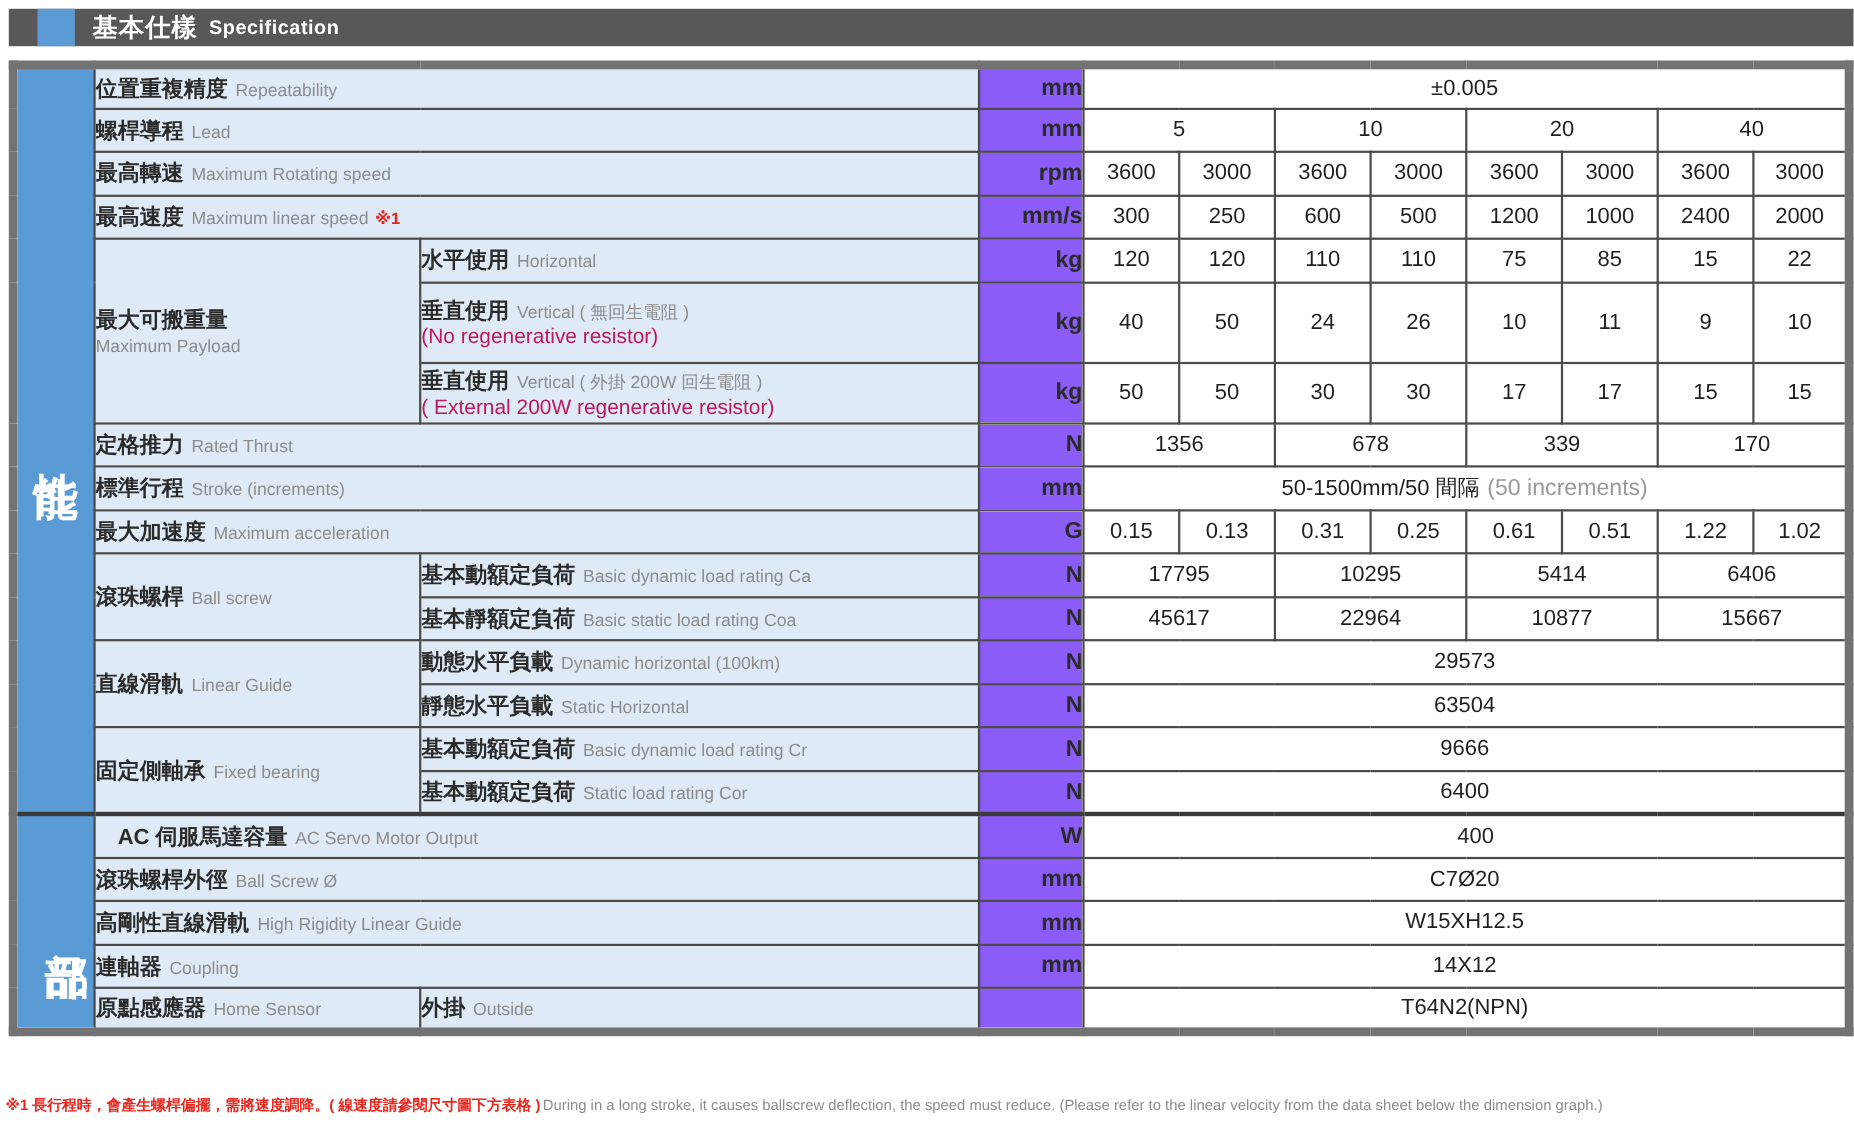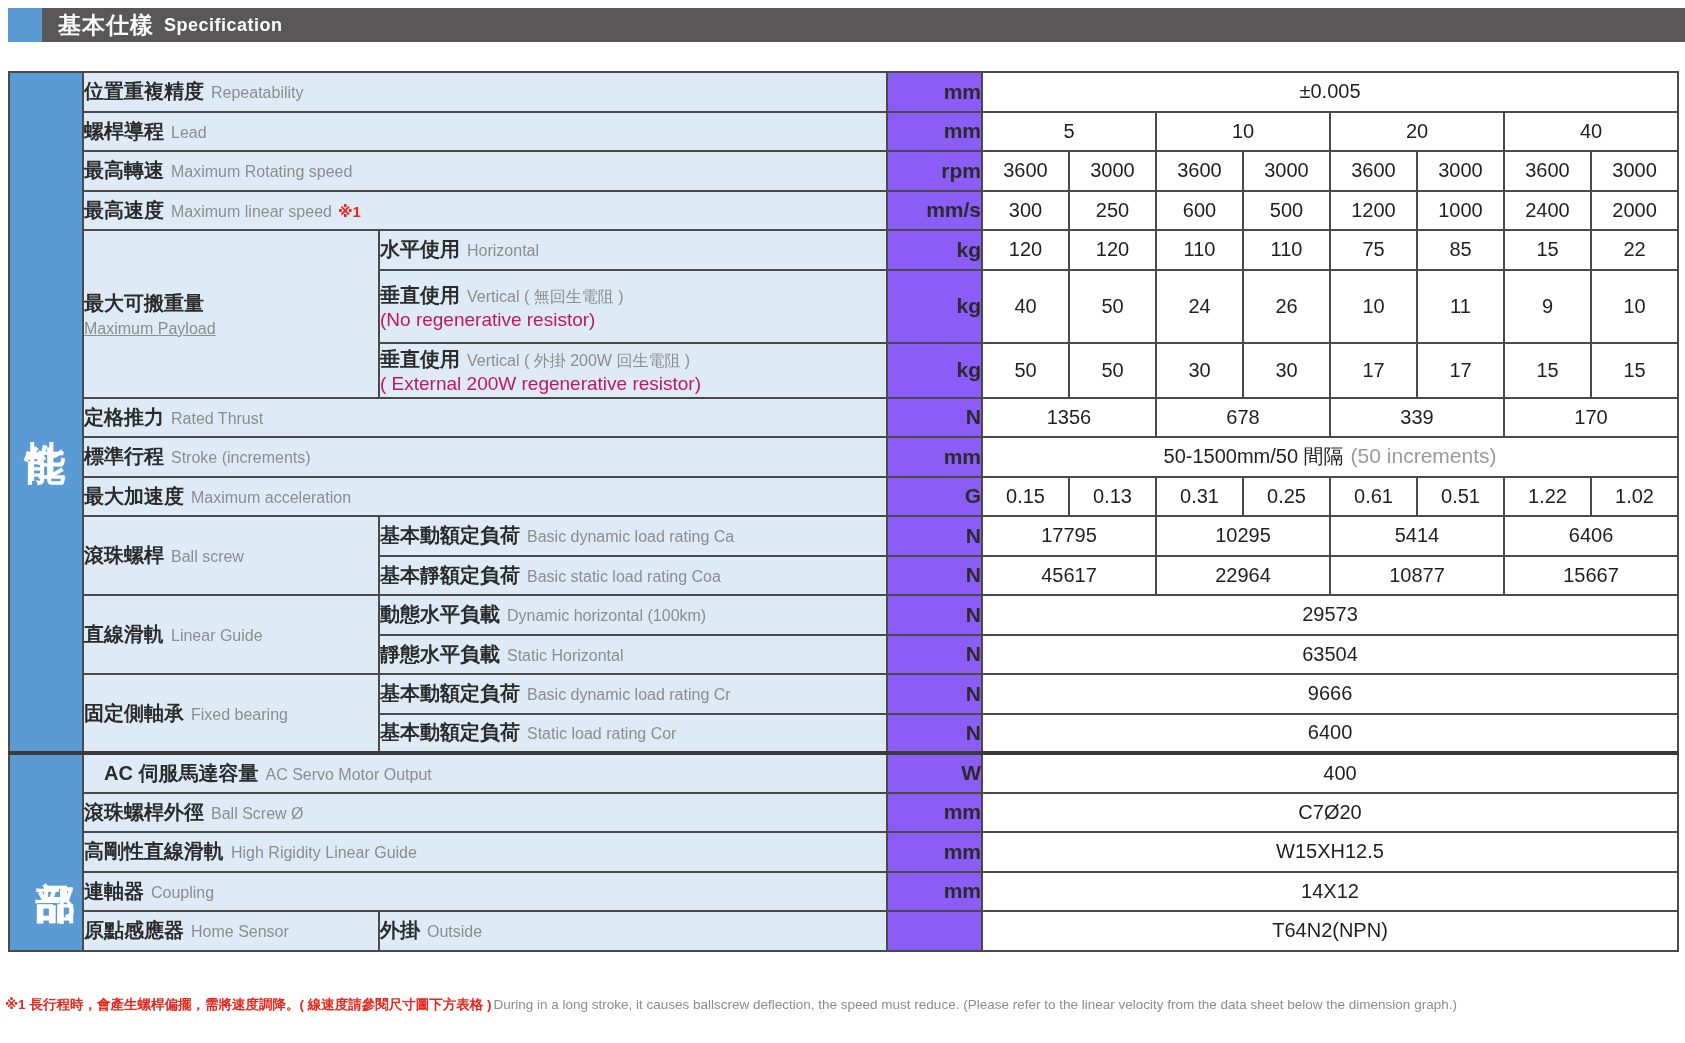--- a/index.html
+++ b/index.html
@@ -4,31 +4,31 @@
 <style>
   html,body{margin:0;padding:0;}
   body{
     width:1685px;height:1043px;position:relative;background:#ffffff;
     font-family:"Liberation Sans","DejaVu Sans",sans-serif;
     -webkit-font-smoothing:antialiased;
   }
   
   .title-bar{
     position:absolute;left:8px;top:8px;right:0;height:34px;
-    background:#595757;display:flex;align-items:center;
+    background:#595757;display:flex;align-items:center;padding-left:26px;
   }
   .title-accent{width:34px;height:34px;background:#5B9BD5;flex:none;}
   .title-text{color:#fff;margin-left:16px;font-size:23px;font-weight:bold;letter-spacing:1px;}
   .title-en{color:#fff;font-size:18px;font-weight:bold;margin-left:10px;letter-spacing:.5px;}
 
   
   table.spec{
-    position:absolute;left:8px;top:71px;width:1669px;
+    position:absolute;left:8px;top:55px;width:1669px;
     border-collapse:collapse;table-layout:fixed;
-    border:2px solid #737373;
+    border:8px solid #737373;
   }
   table.spec td{
     border:2px solid #4a4a4a;
     overflow:hidden;white-space:nowrap;
     padding:0;
   }
   table.spec tr{height:39.5px;}
   tr.section-start td{border-top:4px solid #3a3a3a;padding-left:20px;}
 
   td.band-cell{background:#5B9BD5;text-align:center;vertical-align:middle;}
@@ -44,21 +44,21 @@
     font-weight:bold;font-size:21px;color:#2b2b2b;
   }
   td.value-cell{
     background:#ffffff;text-align:center;vertical-align:middle;
     font-size:20px;color:#1f1f1f;
   }
   .zh{font-weight:bold;font-size:20px;color:#2b2b2b;}
   .en{font-size:16px;color:#8C8C8C;margin-left:7px;font-weight:normal;}
   .en2{font-size:19px;color:#be185d;display:block;line-height:1.1;margin-top:1px;}
   .note{color:#E8261D;font-weight:bold;font-size:15px;margin-left:6px;}
-  .stack .en{display:block;margin-left:0;margin-top:3px;text-decoration:underline;}
+  .stack .en{display:block;margin-left:0;margin-top:3px;}
   .val-suffix{color:#9a9a9a;font-size:21px;margin-left:7px;}
 
   
   .footnote{position:absolute;left:5px;top:996px;font-size:13.5px;white-space:nowrap;}
   .footnote .fn-zh{color:#E8261D;font-weight:bold;}
   .footnote .fn-en{color:#8C8C8C;margin-left:2px;}
 </style>
 </head>
 <body>
 

